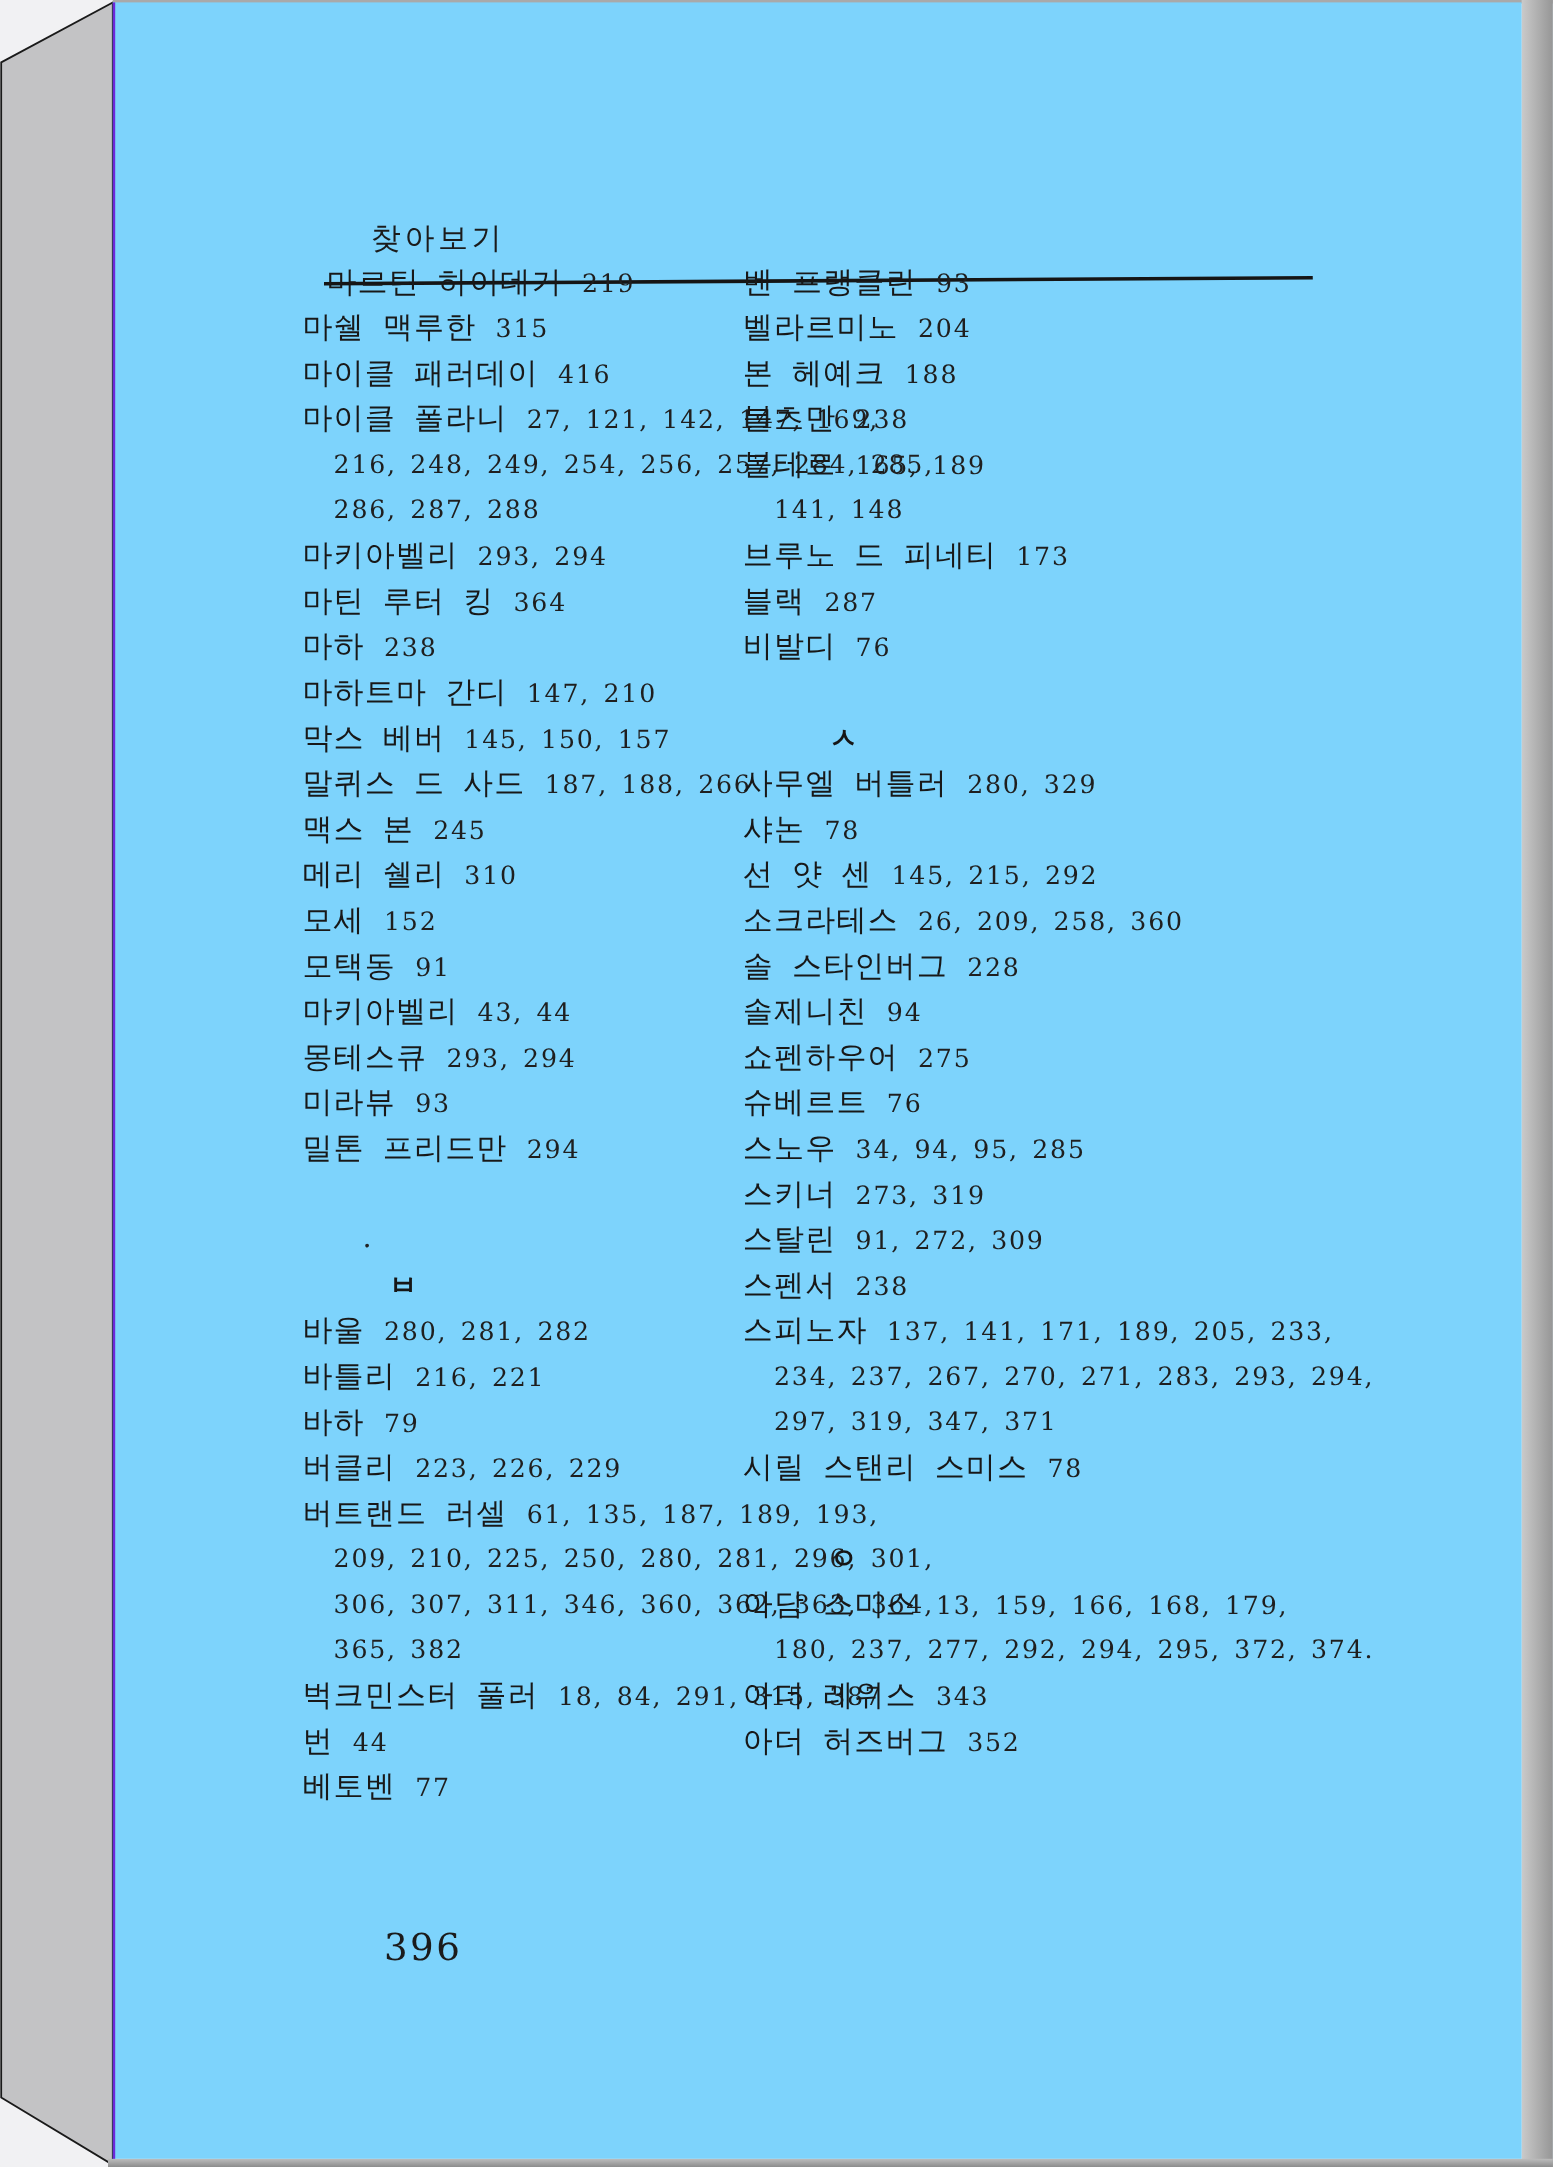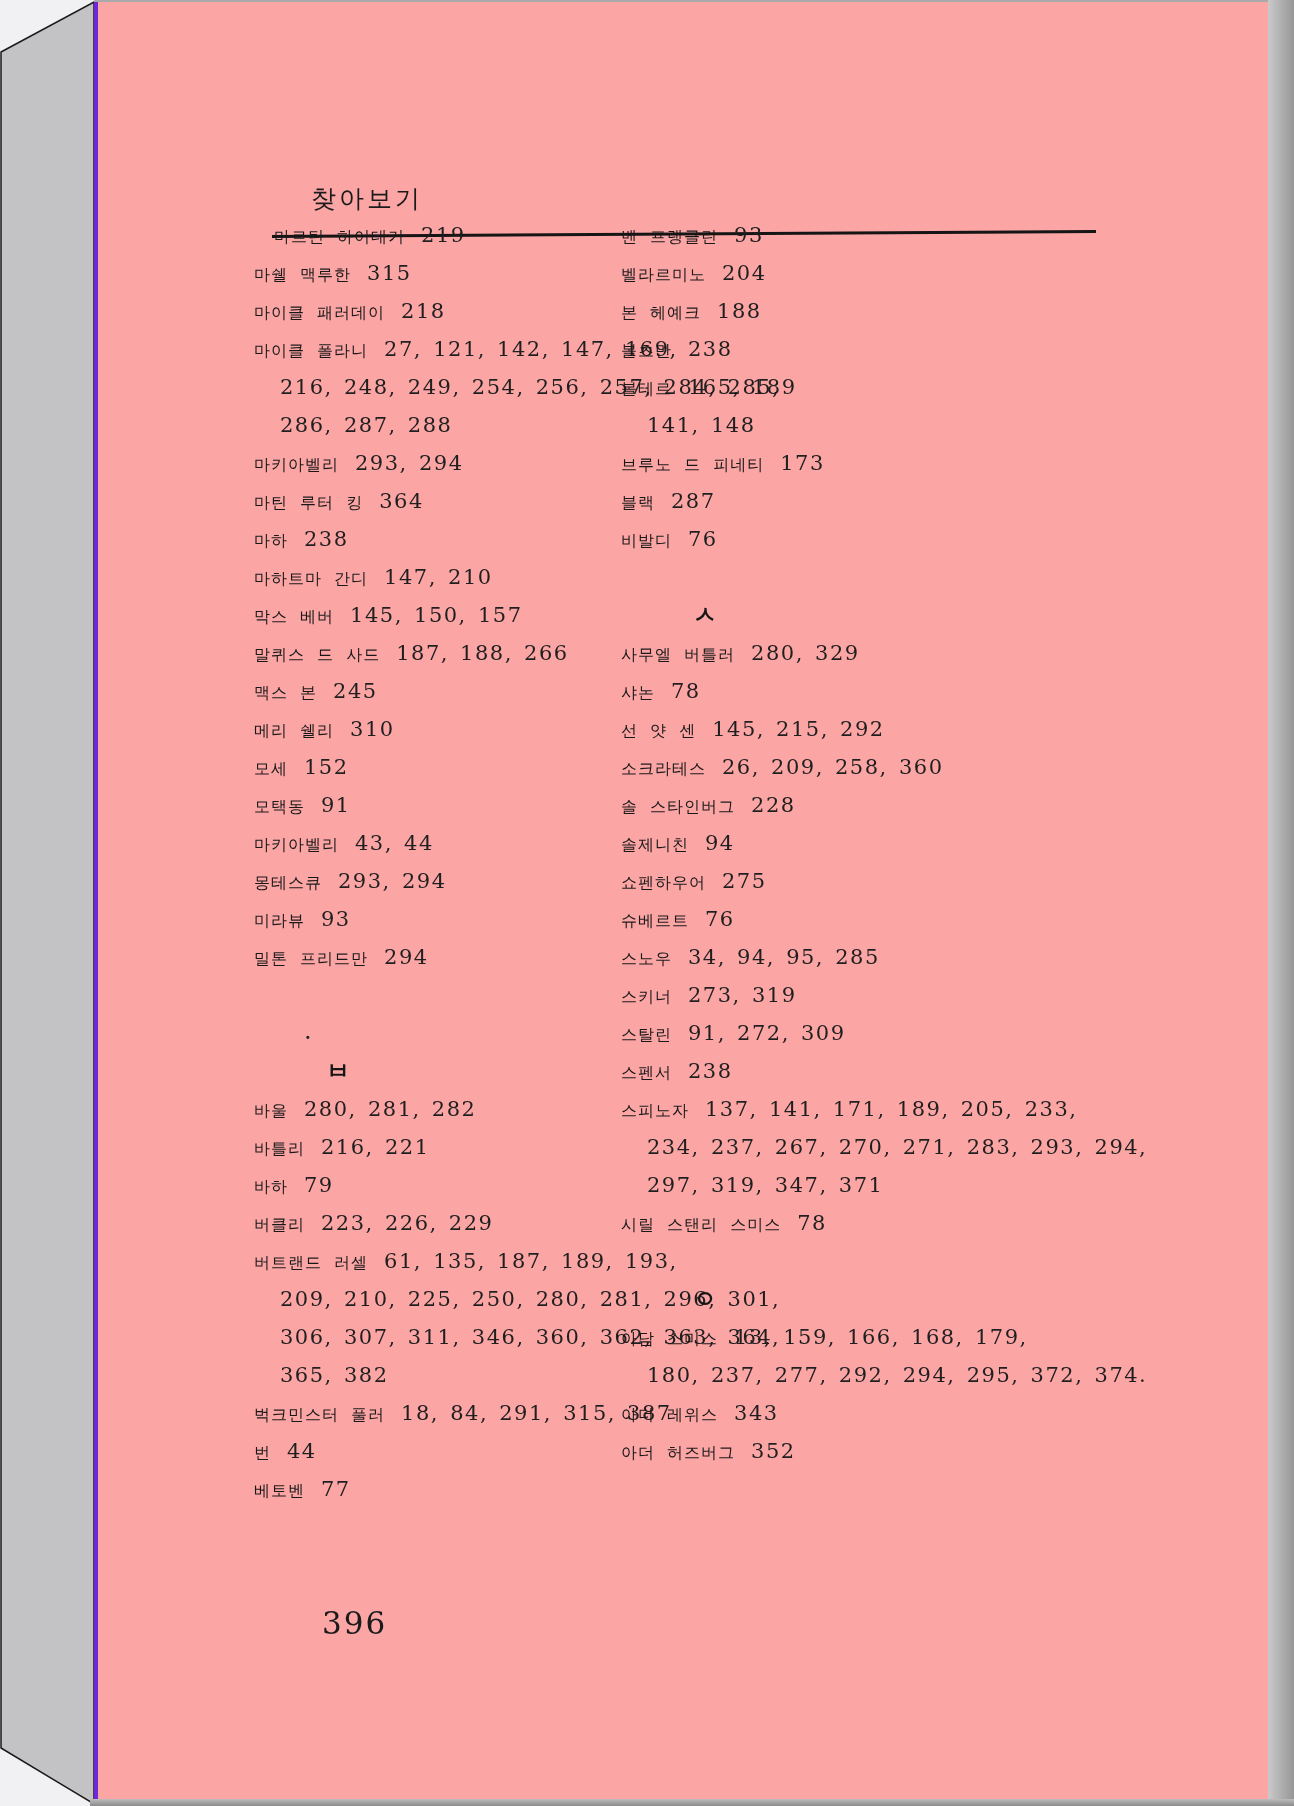--- a/index.html
+++ b/index.html
@@ -39,22 +39,22 @@
     left: 90px; top: 1799px;
     width: 1204px; height: 7px;
     background: linear-gradient(#bdbdbd, #8b8b8b);
   }
 
   
   .page {
     position: absolute;
     left: 94px; top: 2px;
     width: 1174px; height: 1797px;
-    background: #fca5a5;
-    border-left: 4px solid #6d28d9;
+    background: #7dd3fc;
+    border-left: 2px solid #6d28d9;
     box-sizing: border-box;
   }
 
   .page-title {
     position: absolute;
     left: 213px; top: 180px;
     font-size: 25px;
     letter-spacing: 3px;
     color: #1b1b1b;
     white-space: nowrap;
@@ -74,21 +74,21 @@
   }
   .col-left  { left: 156px; width: 360px; }
   .col-right { left: 523px; width: 470px; }
 
   .line {
     white-space: nowrap;
     height: 38px;
     line-height: 38px;
   }
   .entry-name {
-    font-size: 16px;
+    font-size: 25px;
     letter-spacing: 1px;
     word-spacing: 6px;
     color: #181818;
     text-align: right;
   }
   .entry-pages {
     font-size: 21px;
     letter-spacing: 1.5px;
     word-spacing: 3px;
     margin-left: 16px;
@@ -142,21 +142,21 @@
   <div class="title-rule"></div>
 
   <div class="col col-left">
       <div class="index-entry first-indent">
         <div class="line"><span class="entry-name">마르틴 하이데거</span><span class="entry-pages">219</span></div>
       </div>
       <div class="index-entry">
         <div class="line"><span class="entry-name">마쉘 맥루한</span><span class="entry-pages">315</span></div>
       </div>
       <div class="index-entry">
-        <div class="line"><span class="entry-name">마이클 패러데이</span><span class="entry-pages">218</span></div>
+        <div class="line"><span class="entry-name">마이클 패러데이</span><span class="entry-pages">416</span></div>
       </div>
       <div class="index-entry">
         <div class="line"><span class="entry-name">마이클 폴라니</span><span class="entry-pages">27, 121, 142, 147, 169,</span></div>
         <div class="line cont"><span class="entry-pages">216, 248, 249, 254, 256, 257, 284, 285,</span></div>
         <div class="line cont"><span class="entry-pages">286, 287, 288</span></div>
       </div>
       <div class="index-entry">
         <div class="line"><span class="entry-name">마키아벨리</span><span class="entry-pages">293, 294</span></div>
       </div>
       <div class="index-entry">

